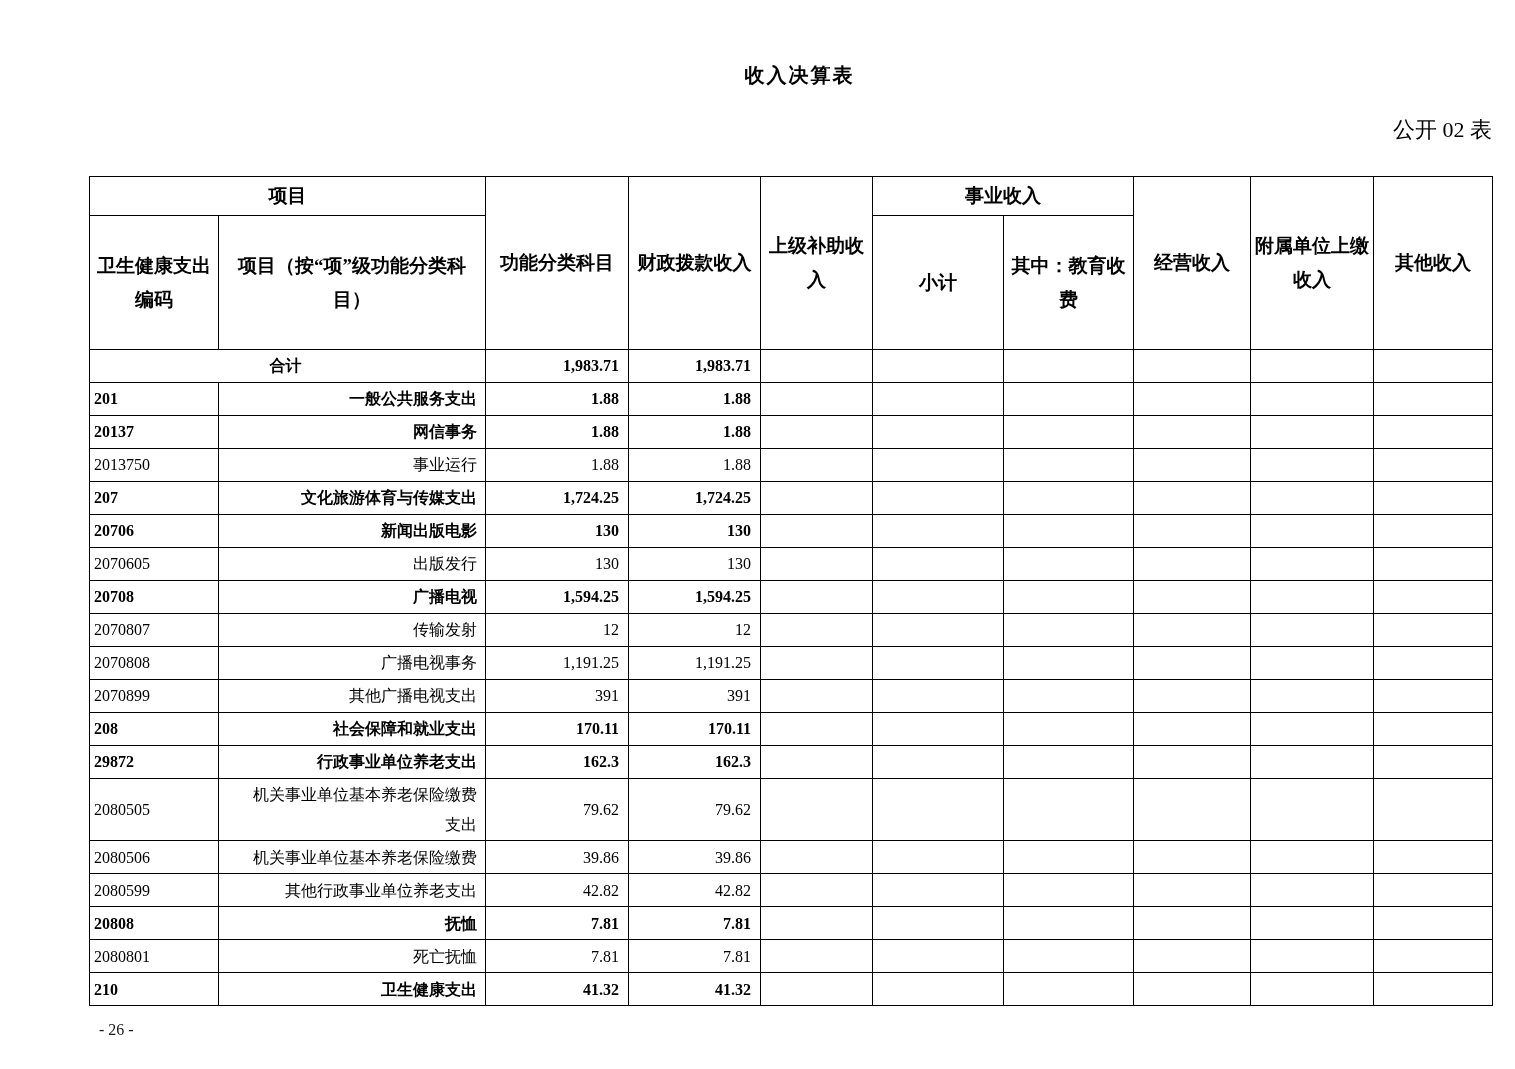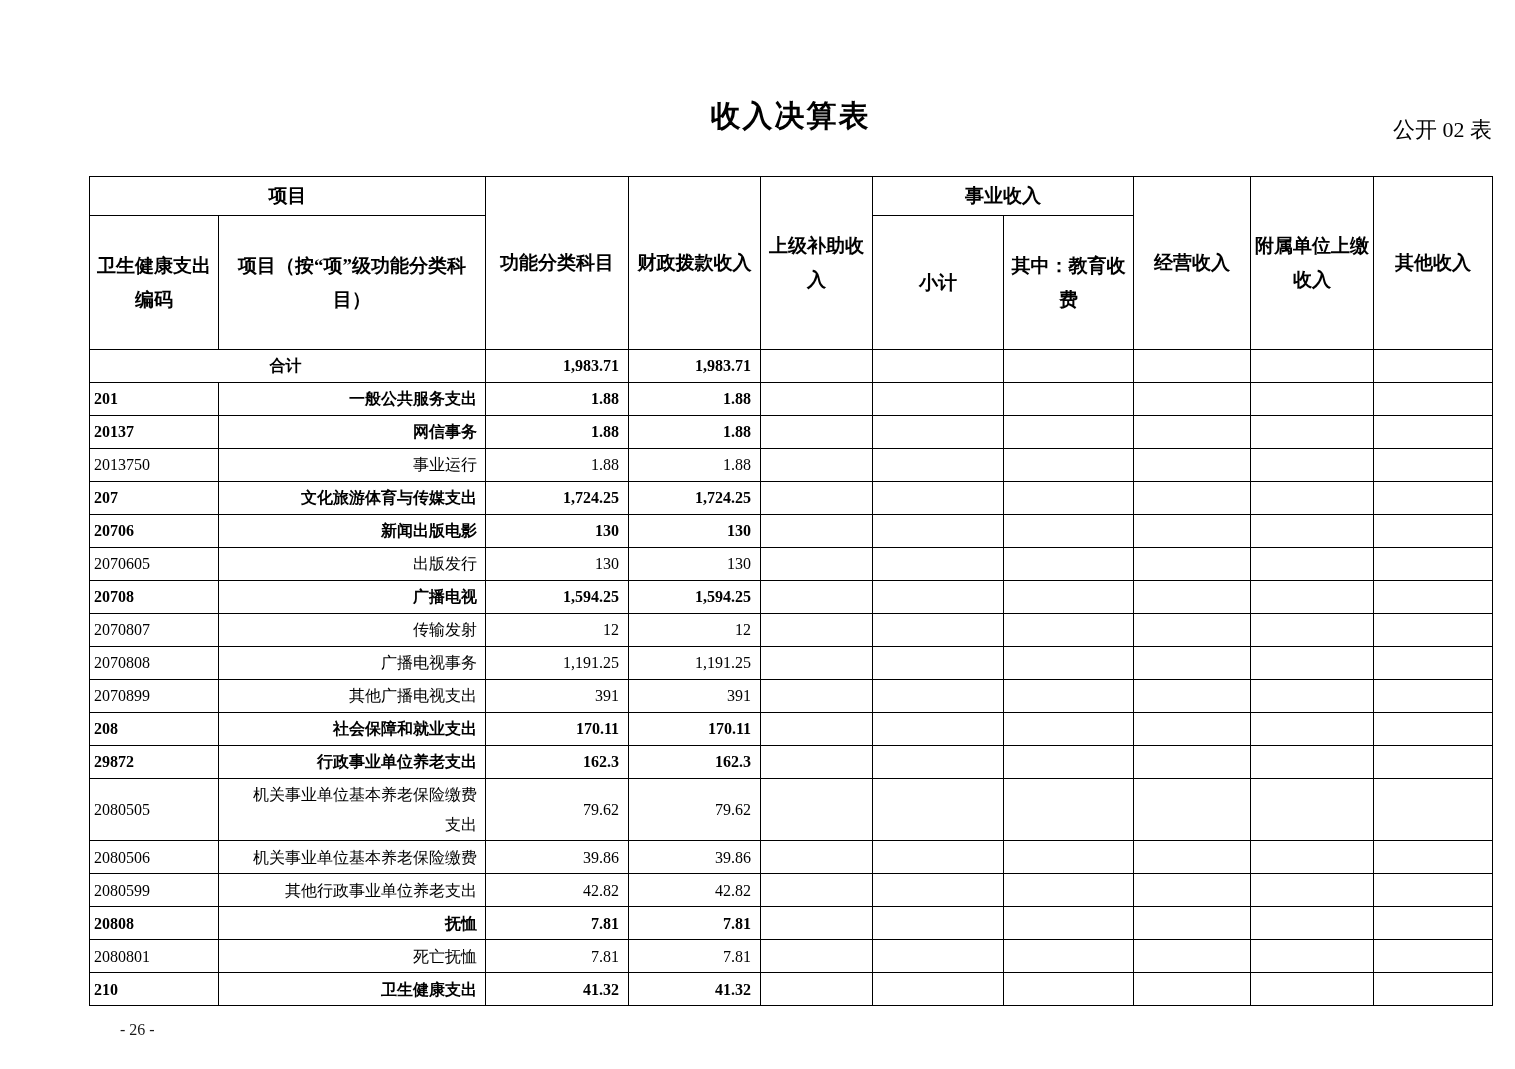--- a/index.html
+++ b/index.html
@@ -5,22 +5,22 @@
   html,body { margin:0; padding:0; background:#fff; }
   .page {
     position:relative;
     width:1515px; height:1069px;
     background:#ffffff;
     color:#000;
     font-family:"Liberation Serif","DejaVu Serif",serif;
     overflow:hidden;
   }
   .title {
-    position:absolute; top:62px; left:89px; width:1403px;
-    text-align:center; font-size:30px; font-weight:bold; letter-spacing:2px;margin-top:34px;
+    position:absolute; top:62px; left:98px; width:1403px;
+    text-align:center; font-size:20px; font-weight:bold; letter-spacing:2px;
   }
   .doc-label {
     position:absolute; top:115px; left:89px; width:1403px;
     text-align:right; font-size:22px;
   }
   .unit-row {
     position:absolute; top:145px; left:89px; width:1403px;
     display:flex; justify-content:space-between; font-size:17px;
   }
   table.income {
@@ -41,21 +41,21 @@
   .income tbody td {
     font-size:16px; vertical-align:middle; line-height:1.85;
   }
   td.code { text-align:left; padding-left:4px; }
   td.name { text-align:right; padding:1px 8px 1px 4px; white-space:pre-line; }
   td.num  { text-align:right; padding-right:9px; }
   td.center { text-align:center; }
   tr.bold td { font-weight:bold; }
   .footer {
     position:absolute; top:1021px; left:99px;
-    font-size:16px; color:#1a1a1a;margin-left:21px;
+    font-size:16px; color:#1a1a1a;
   }
 </style>
 </head>
 <body>
 
 <div class="page">
 
   <div class="title">收入决算表</div>
 
   <div class="doc-label">公开 02 表</div>

